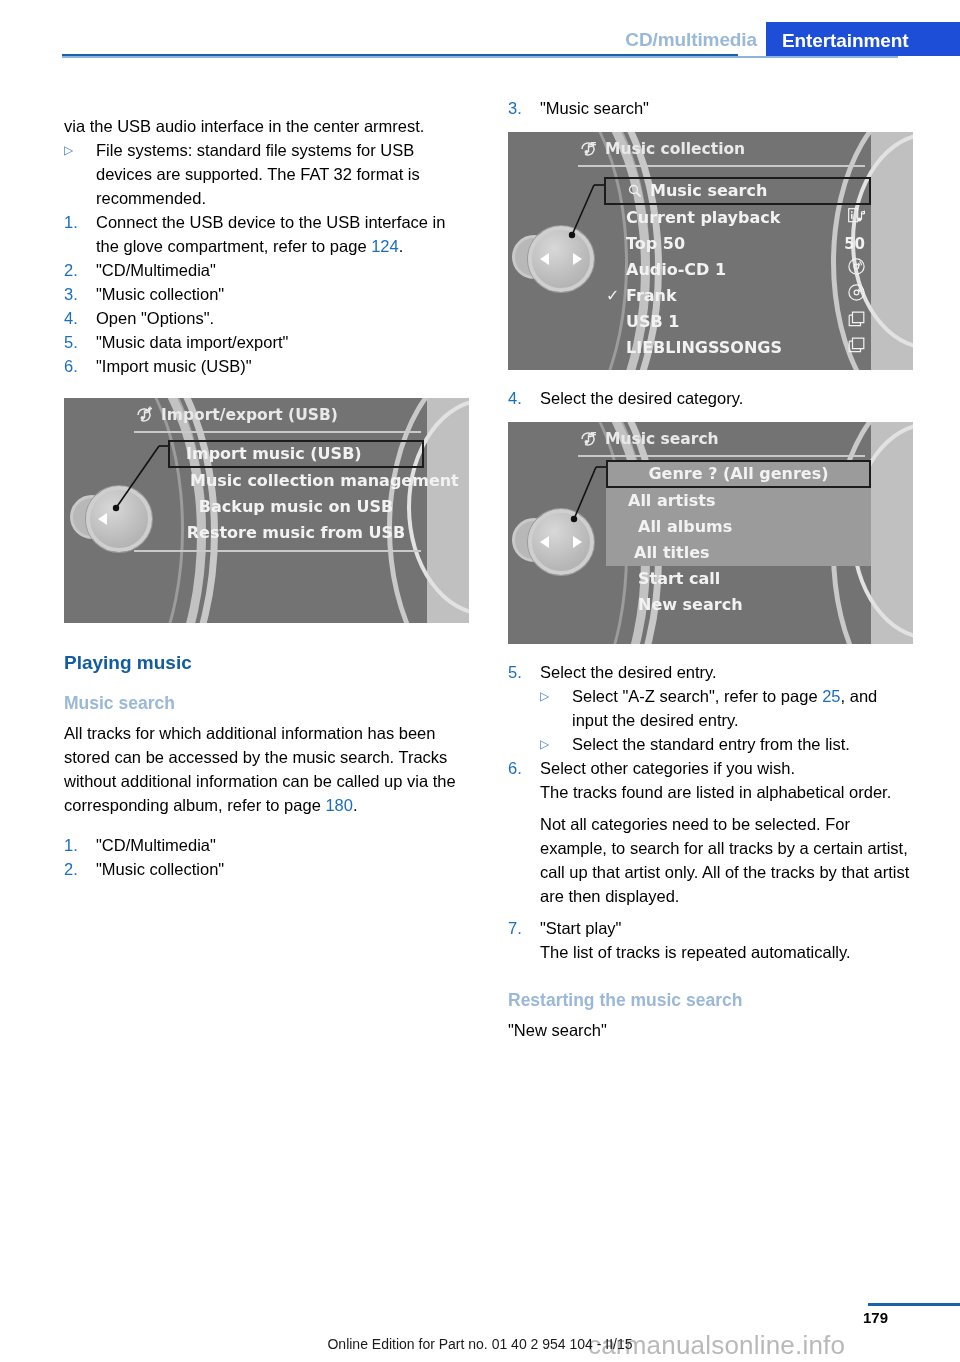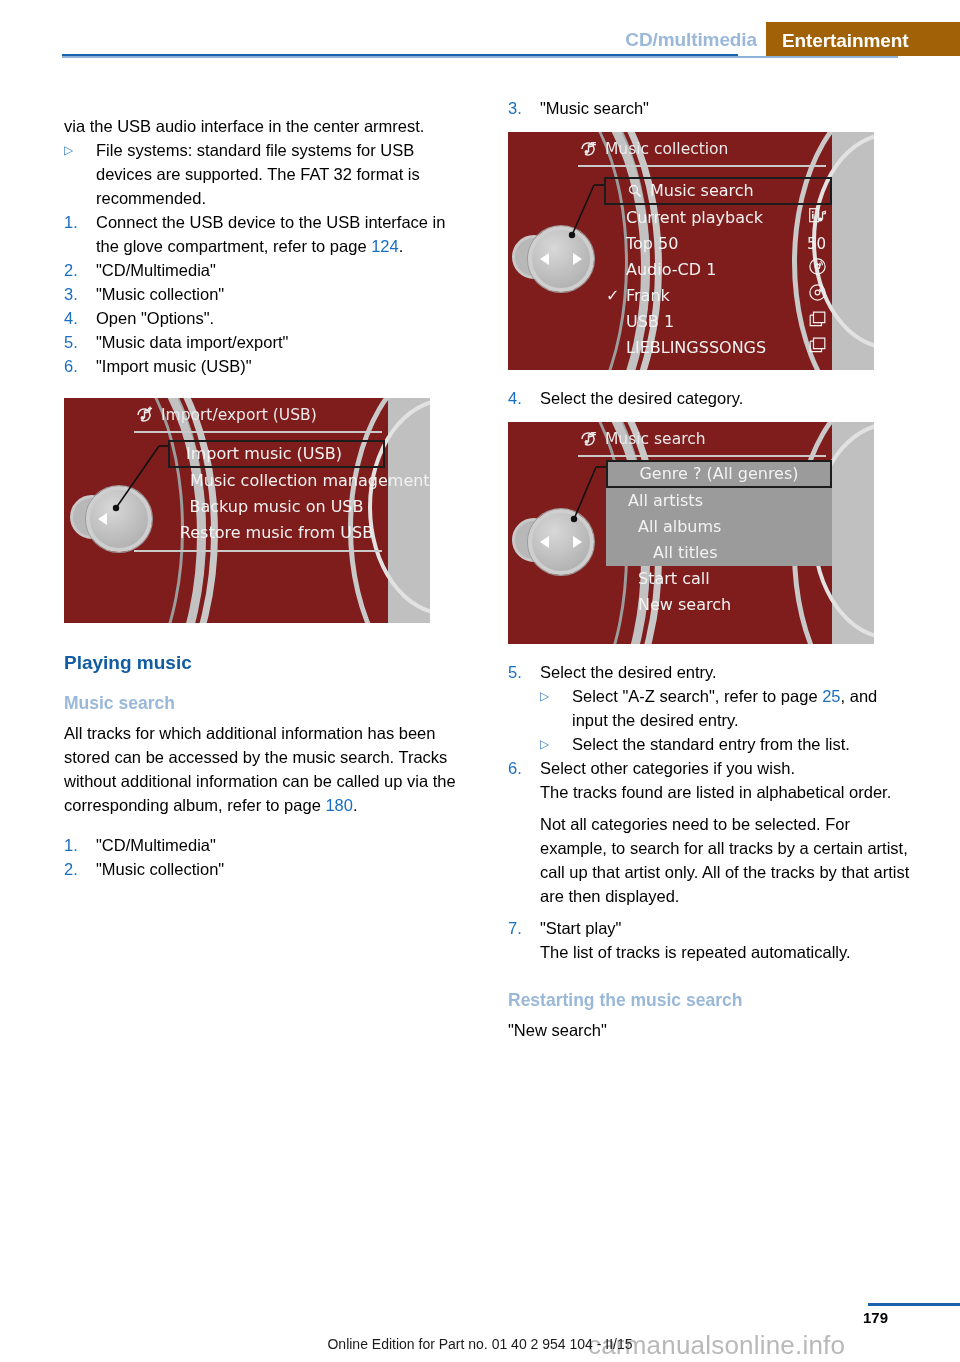--- a/index.html
+++ b/index.html
@@ -43,21 +43,21 @@
     line-height: 1;
   }
   #tab-cd {
     right: 203px; top: 30px;
     color: #9ab8d8;
   }
   #tab-entertainment {
     right: 0; top: 22px;
     width: 194px;
     height: 34px;
-    background: #a16207;
+    background: #1d4ed8;
     color: #ffffff;
     padding-top: 9px;
     padding-left: 16px;
     box-sizing: border-box;
   }
 
   
   .col {
     position: absolute;
     top: 96px;
@@ -133,25 +133,26 @@
   .sp8  { height: 8px; }
   .sp12 { height: 12px; }
   .sp16 { height: 16px; }
   .sp20 { height: 20px; }
   .sp24 { height: 24px; }
   .sp28 { height: 28px; }
 
   
   .idrive {
     position: relative;
-    width: 366px;
-    background: #7f1d1d;
+    width: 405px;
+    background: #737373;
     overflow: hidden;
     font-family: "DejaVu Sans", sans-serif;
     color: #fff;
+    font-weight: bold;
   }
   .idrive.tall { height: 225px; }
   .idrive.med  { height: 238px; }
   .idrive.short{ height: 222px; }
 
   
   .bezel {
     position: absolute;
     left: -80px; top: -70px;
     width: 220px; height: 400px;
@@ -597,21 +598,21 @@
     <svg class="pointer-svg">
       <line x1="66" y1="97" x2="88" y2="45" stroke="#111" stroke-width="1.6"></line>
       <line x1="88" y1="45" x2="98" y2="45" stroke="#111" stroke-width="1.6"></line>
       <circle cx="66" cy="97" r="3.2" fill="#111"></circle>
     </svg>
 
     <div class="menu" style="left:98px; top:38px; right:42px;">
       <div class="mrow bar sel center">Genre ? (All genres)</div>
       <div class="mrow bar" style="">All artists</div>
       <div class="mrow bar" style="padding-left:32px;">All albums</div>
-      <div class="mrow bar" style="padding-left:47px;">All titles</div>
+      <div class="mrow bar" style="padding-left:28px;">All titles</div>
       <div class="mrow" style="padding-left:32px;">Start call</div>
       <div class="mrow" style="padding-left:32px;">New search</div>
     </div>
   </div>
 
   <div class="sp16"></div>
 
   <div class="list-row">
     <div class="marker">5.</div>
     <div class="body">Select the desired entry.</div>

